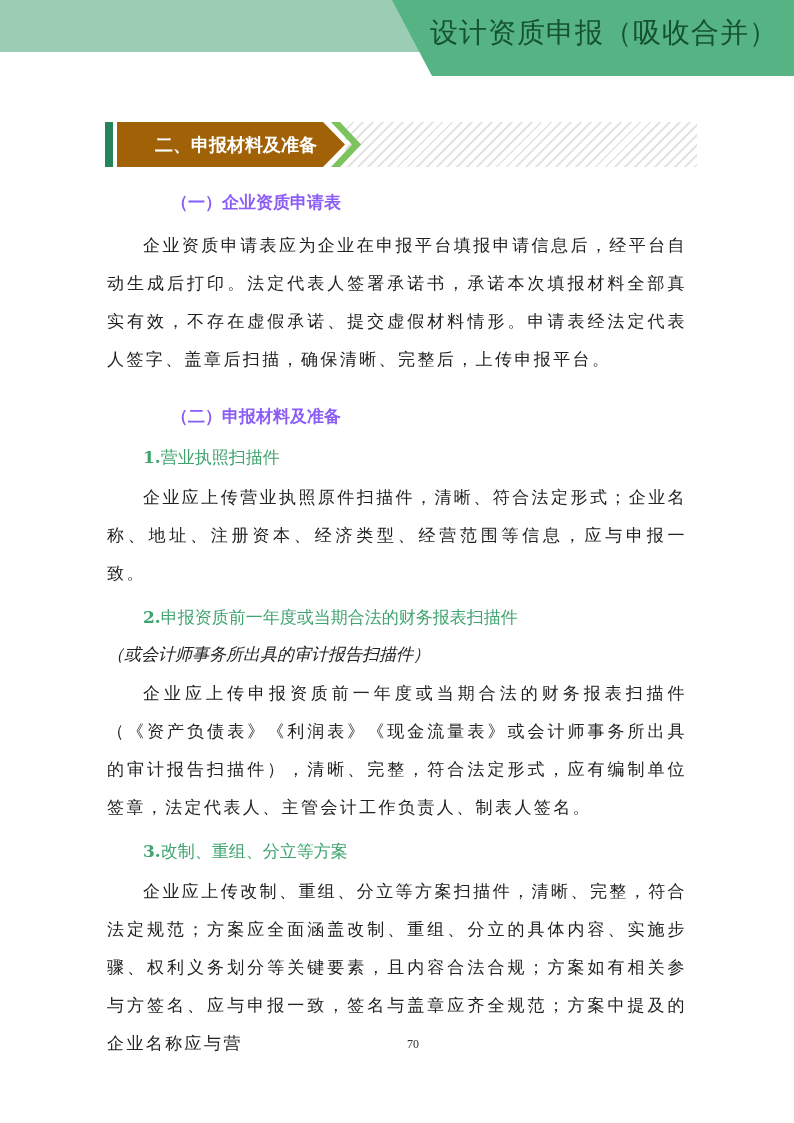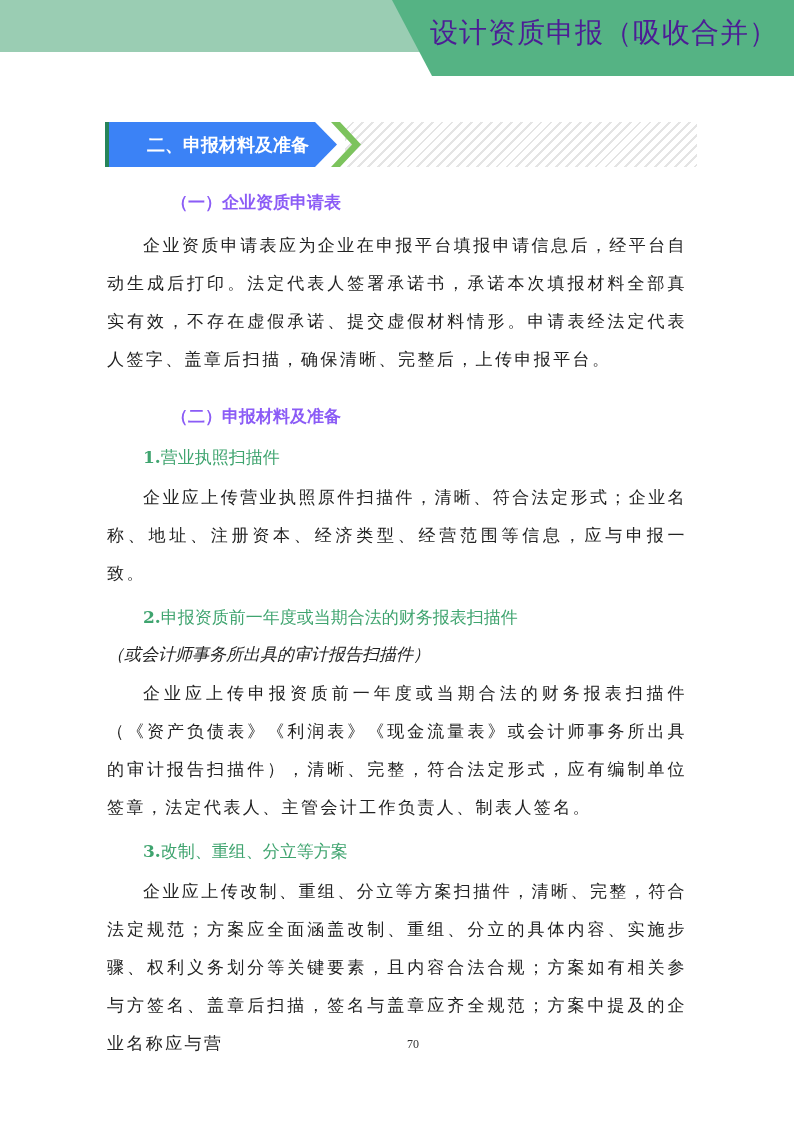--- a/index.html
+++ b/index.html
@@ -14,39 +14,39 @@
     background:#9acdb3;
   }
   .hdr-dark {
     position:absolute; left:0; top:0; width:794px; height:76px;
     background:#55b384;
     clip-path: polygon(392px 0, 794px 0, 794px 76px, 432px 76px);
   }
   .hdr-title {
     position:absolute; right:16px; top:14px;
     font-family: "DejaVu Sans", "Liberation Sans", sans-serif;
-    font-size:28px; color:#4c1d95; letter-spacing:1px;
+    font-size:28px; color:#14532d; letter-spacing:1px;
     white-space:nowrap;
   }
   .sec-bar {
     position:absolute; left:105px; top:122px; width:592px; height:45px;
   }
   .sec-dark { position:absolute; left:0; top:0; width:8px; height:45px; background:#26845a; }
   .sec-stripes {
     position:absolute; left:240px; top:0; width:352px; height:45px;
     background: repeating-linear-gradient(135deg, #ffffff 0 5px, #e4e4e4 5px 7px);
   }
   .sec-chev {
     position:absolute; left:226px; top:0; width:30px; height:45px;
     background:#7cc35d;
     clip-path: polygon(0 0, 9px 0, 30px 22.5px, 9px 45px, 0 45px, 21px 22.5px);
   }
   .sec-main {
-    position:absolute; left:4px; top:0; width:228px; height:45px;
-    background:#3b82f6;
+    position:absolute; left:12px; top:0; width:228px; height:45px;
+    background:#a16207;
     clip-path: polygon(0 0, 206px 0, 228px 22.5px, 206px 45px, 0 45px);
   }
   .sec-title {
     position:absolute; left:38px; top:11px;
     font-family: "DejaVu Sans", "Liberation Sans", sans-serif;
     font-weight:bold; font-size:18px; color:#ffffff; white-space:nowrap;
   }
   .content { position:absolute; left:107px; top:186px; width:580px; }
   .h2 {
     font-family: "DejaVu Sans", "Liberation Sans", sans-serif;
@@ -94,16 +94,16 @@
   <div class="h2">（二）申报材料及准备</div>
 
   <div class="h3"><span class="num">1.</span><span>营业执照扫描件</span></div>
   <div class="p">企业应上传营业执照原件扫描件，清晰、符合法定形式；企业名称、地址、注册资本、经济类型、经营范围等信息，应与申报一致。</div>
 
   <div class="h3"><span class="num">2.</span><span>申报资质前一年度或当期合法的财务报表扫描件</span></div>
   <div class="note">（或会计师事务所出具的审计报告扫描件）</div>
   <div class="p">企业应上传申报资质前一年度或当期合法的财务报表扫描件（《资产负债表》《利润表》《现金流量表》或会计师事务所出具的审计报告扫描件），清晰、完整，符合法定形式，应有编制单位签章，法定代表人、主管会计工作负责人、制表人签名。</div>
 
   <div class="h3"><span class="num">3.</span><span>改制、重组、分立等方案</span></div>
-  <div class="p">企业应上传改制、重组、分立等方案扫描件，清晰、完整，符合法定规范；方案应全面涵盖改制、重组、分立的具体内容、实施步骤、权利义务划分等关键要素，且内容合法合规；方案如有相关参与方签名、盖章后扫描，签名与盖章应齐全规范；方案中提及的企业名称应与营</div>
+  <div class="p">企业应上传改制、重组、分立等方案扫描件，清晰、完整，符合法定规范；方案应全面涵盖改制、重组、分立的具体内容、实施步骤、权利义务划分等关键要素，且内容合法合规；方案如有相关参与方签名、应与申报一致，签名与盖章应齐全规范；方案中提及的企业名称应与营</div>
 </div>
 
 <div class="page-num">70</div>
 
 </body></html>

